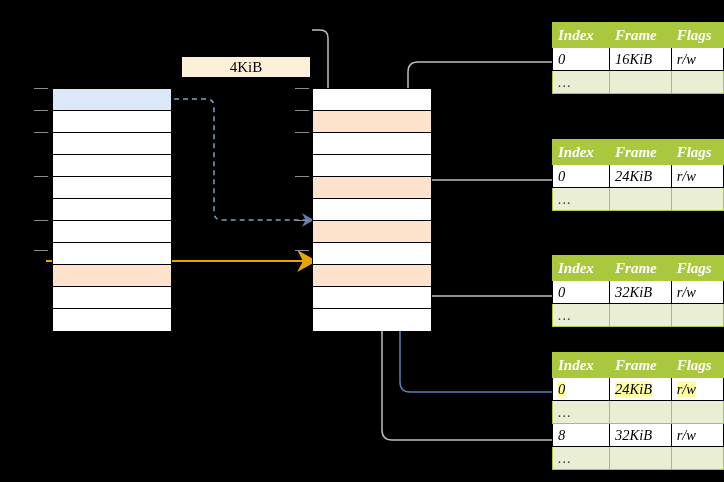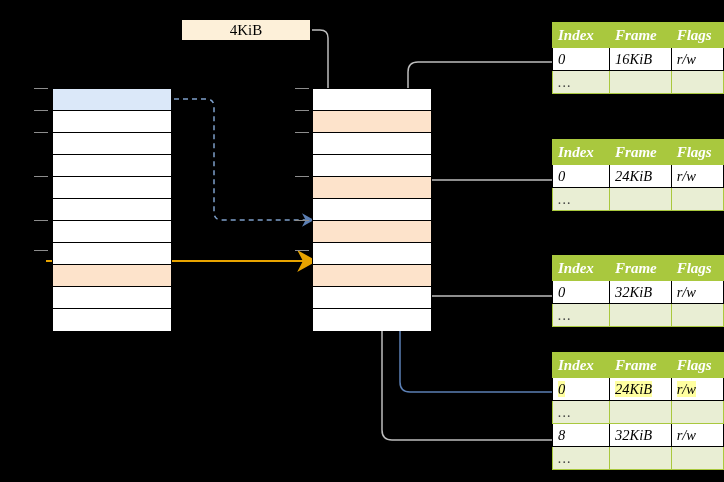--- a/index.html
+++ b/index.html
@@ -39,20 +39,21 @@
 
   
   .size-label{
     position:absolute;
     background:#fdf0d9;
     color:#000;
     font-size:15px;
     text-align:center;
     line-height:20px;
     height:20px;
+    margin-top:37px;
   }
 
   
   .ptable{
     position:absolute;
     border-collapse:collapse;
     font-size:14.5px;
     background:#86efac;
     font-style:italic;
   }

